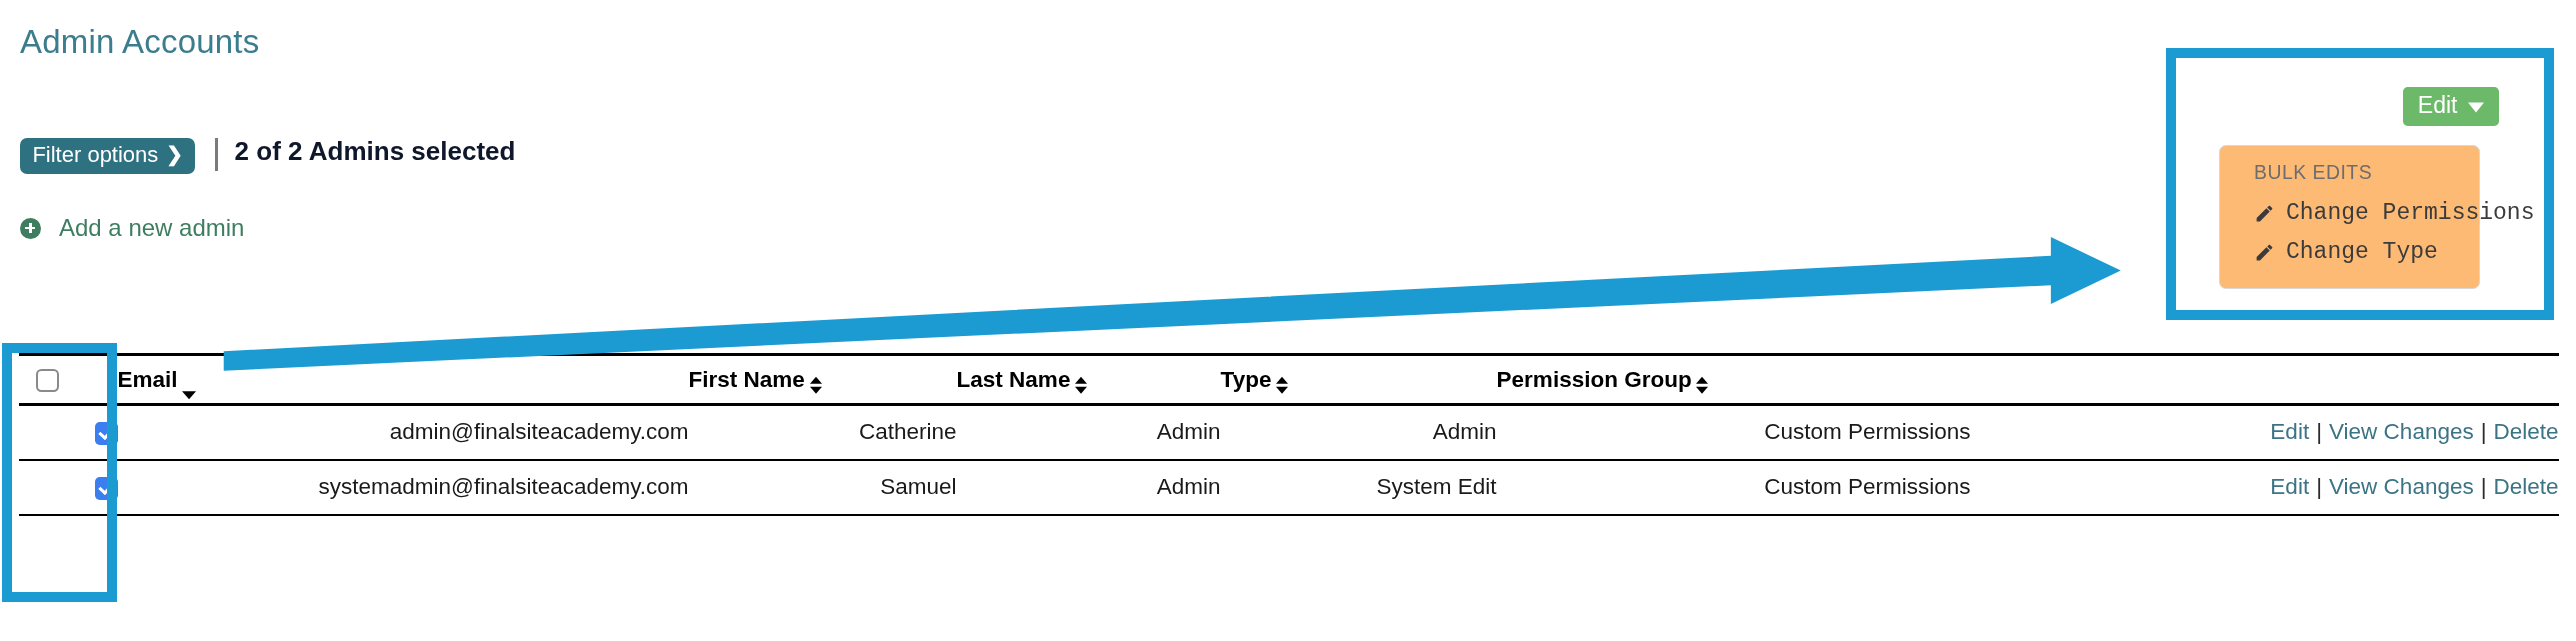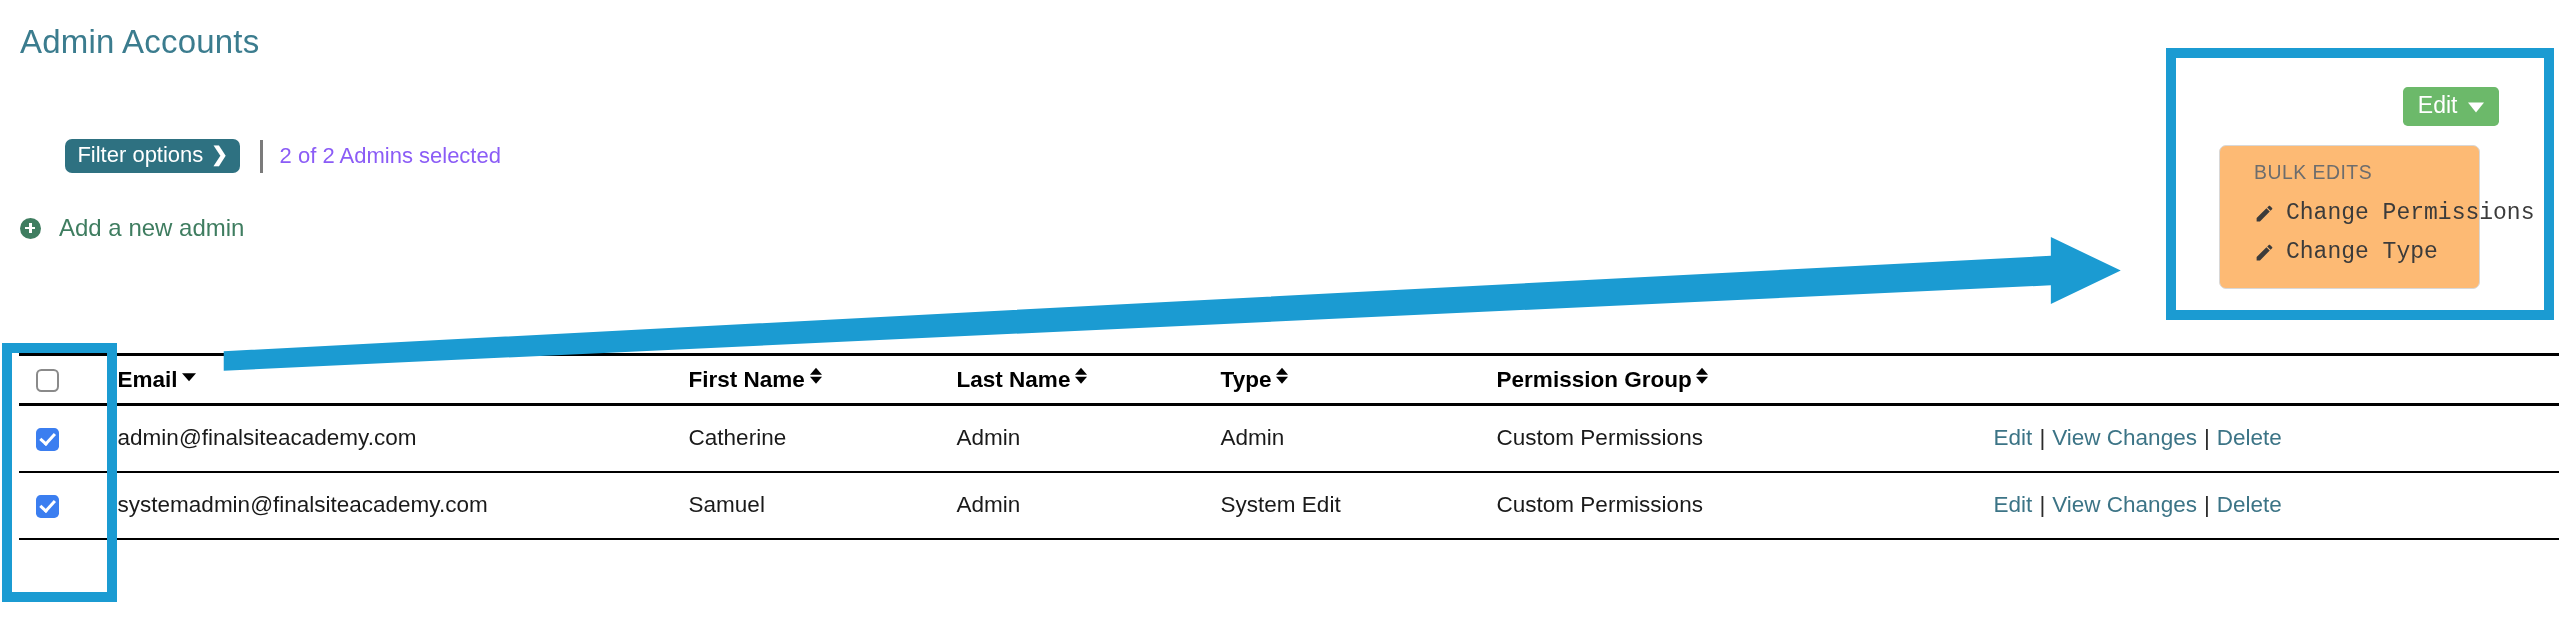--- a/index.html
+++ b/index.html
@@ -32,23 +32,21 @@
     line-height: 1;
     white-space: nowrap;
   }
 
   
   #filter-row {
     position: absolute;
     left: 20px;
     top: 138px;
     display: flex;
-    align-items: center;
     height: 36px;
-    margin-left: 45px;
   }
   #filter-options-button {
     display: inline-flex;
     align-items: center;
     gap: 7.8px;
     background: #2e7181;
     color: #ffffff;
     border: none;
     border-radius: 7px;
     padding: 5.4px 12.4px 7px 12.4px;
@@ -65,23 +63,23 @@
     line-height: 1;
     transform: translateY(-0.8px);
   }
   #filter-divider {
     width: 2.3px;
     height: 33px;
     background: #7b7b7b;
     margin: 0 17px 0 20px;
   }
   #selected-count {
-    font-size: 22px;
-    font-weight: normal;
-    color: #8b5cf6;
+    font-size: 26px;
+    font-weight: bold;
+    color: #0f172a;
     white-space: nowrap;
     line-height: 1;
   }
 
   
   #add-new-admin {
     position: absolute;
     left: 20px;
     top: 216px;
     display: inline-flex;
@@ -233,37 +231,38 @@
     border-bottom: 2.3px solid #000000;
   }
   #admin-table thead th {
     height: 50px;
     font-size: 22.5px;
     font-weight: bold;
     color: #000000;
     white-space: nowrap;
   }
   #admin-table tbody td {
-    height: 67px;
+    height: 55px;
     font-size: 22.5px;
     font-weight: normal;
     color: #1a1a1a;
     white-space: nowrap;
+    text-align: right;
   }
   .col-check  { width: 99px; }
   .col-email  { width: 571px; }
   .col-first  { width: 268px; }
   .col-last   { width: 264px; }
   .col-type   { width: 276px; }
   .col-perm   { width: 474px; }
   .col-actions{ width: 588px; }
 
   .th-inner {
     display: inline-flex;
-    align-items: flex-start;
+    align-items: flex-end;
     gap: 4.7px;
     cursor: pointer;
   }
   .sort-both {
     display: inline-flex;
     flex-direction: column;
     justify-content: center;
     gap: 2.3px;
     transform: translateY(0.8px);
   }

